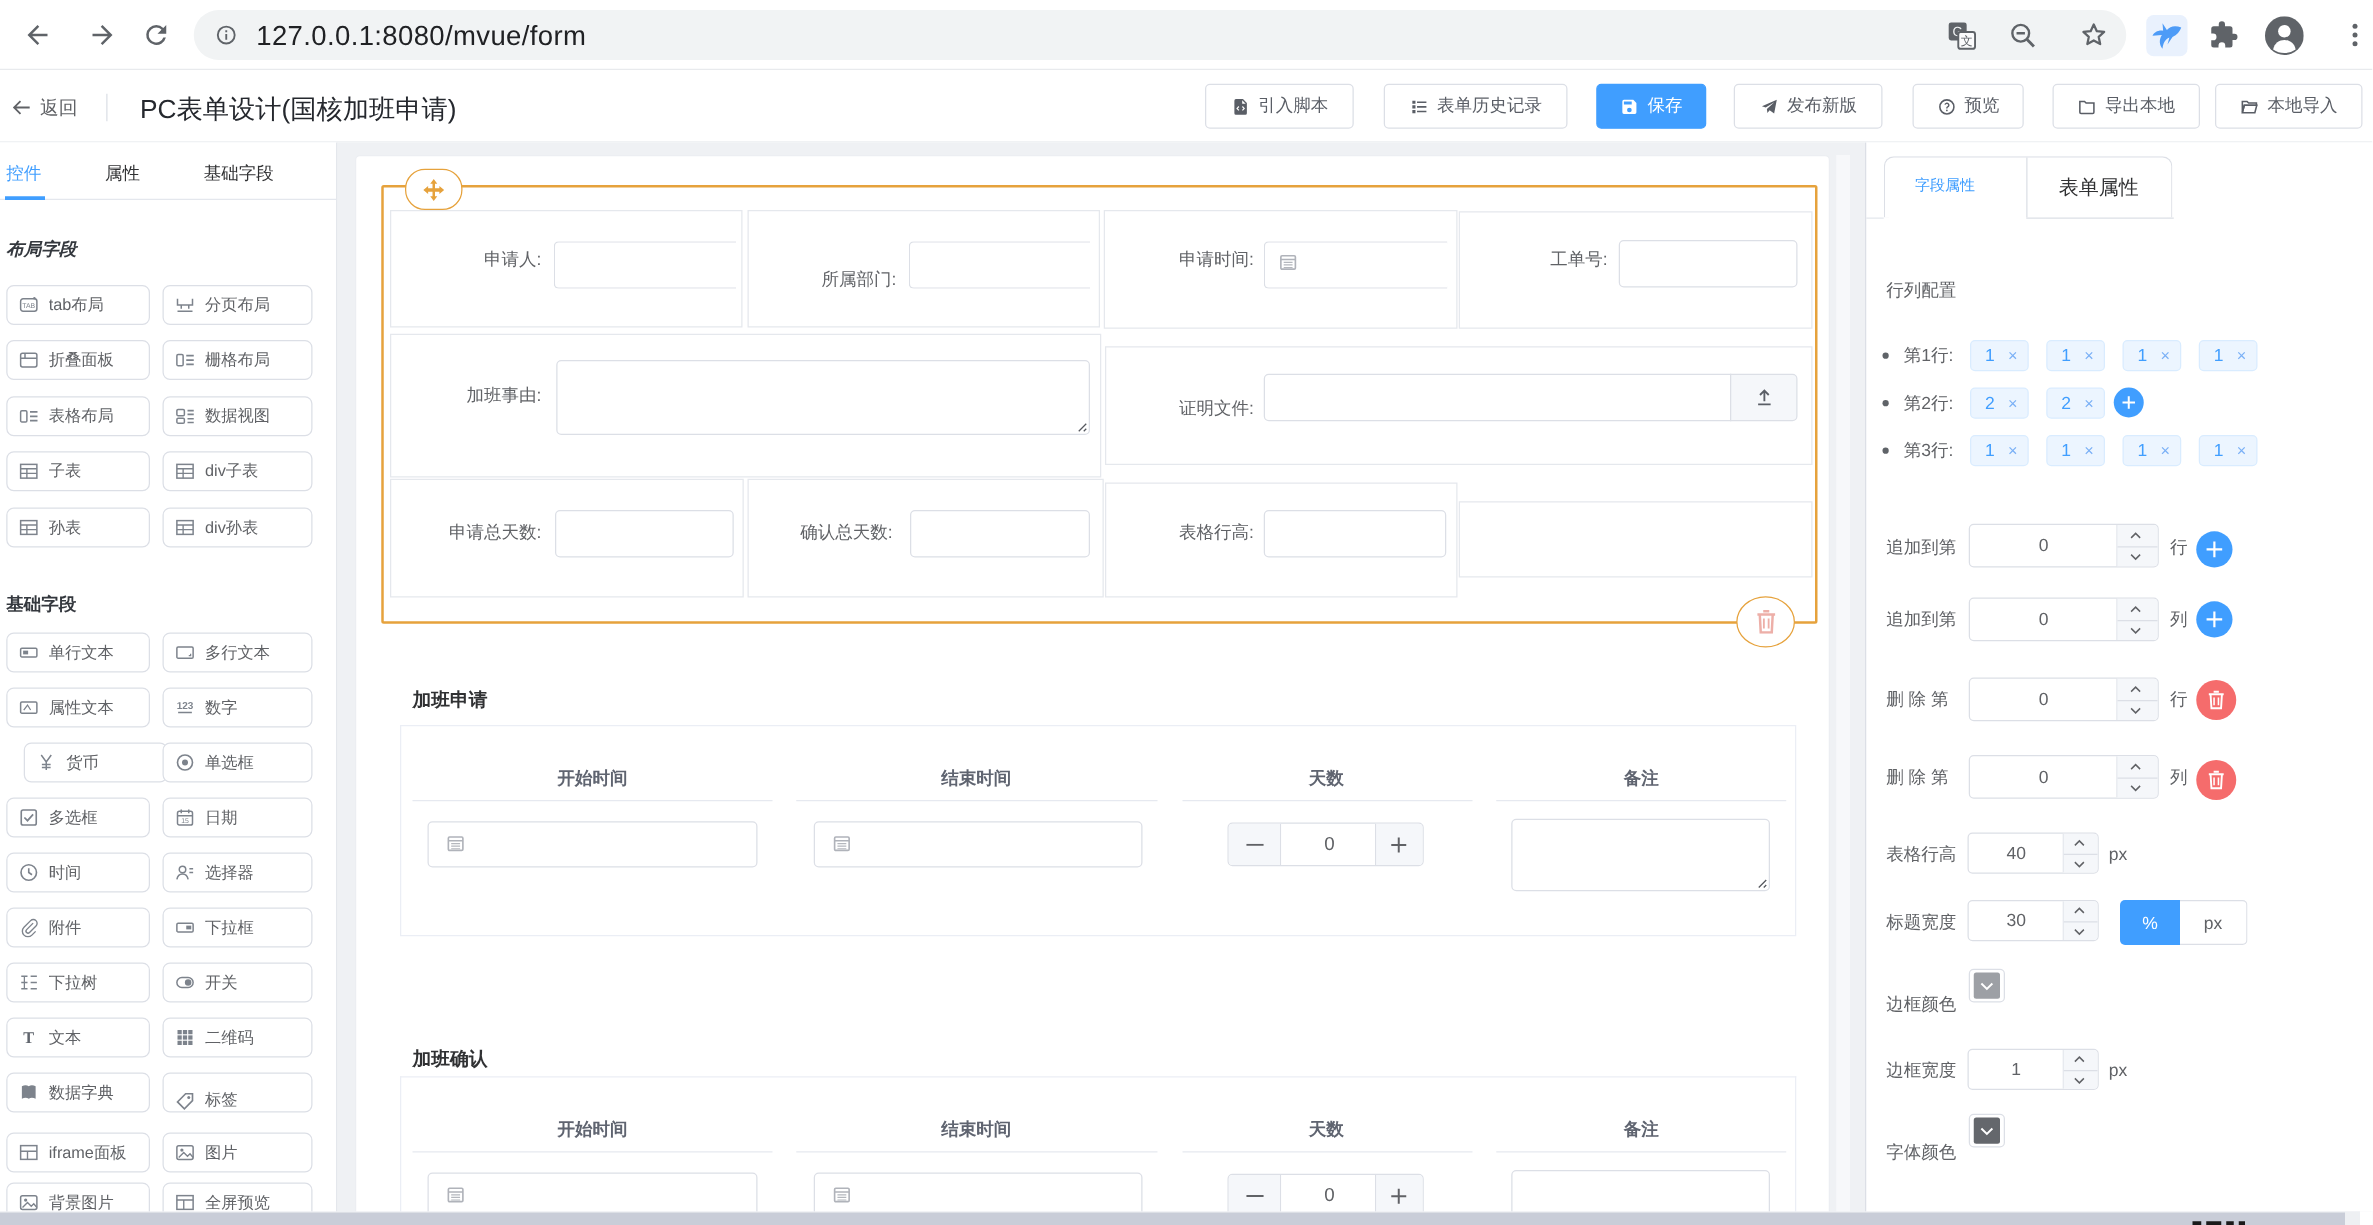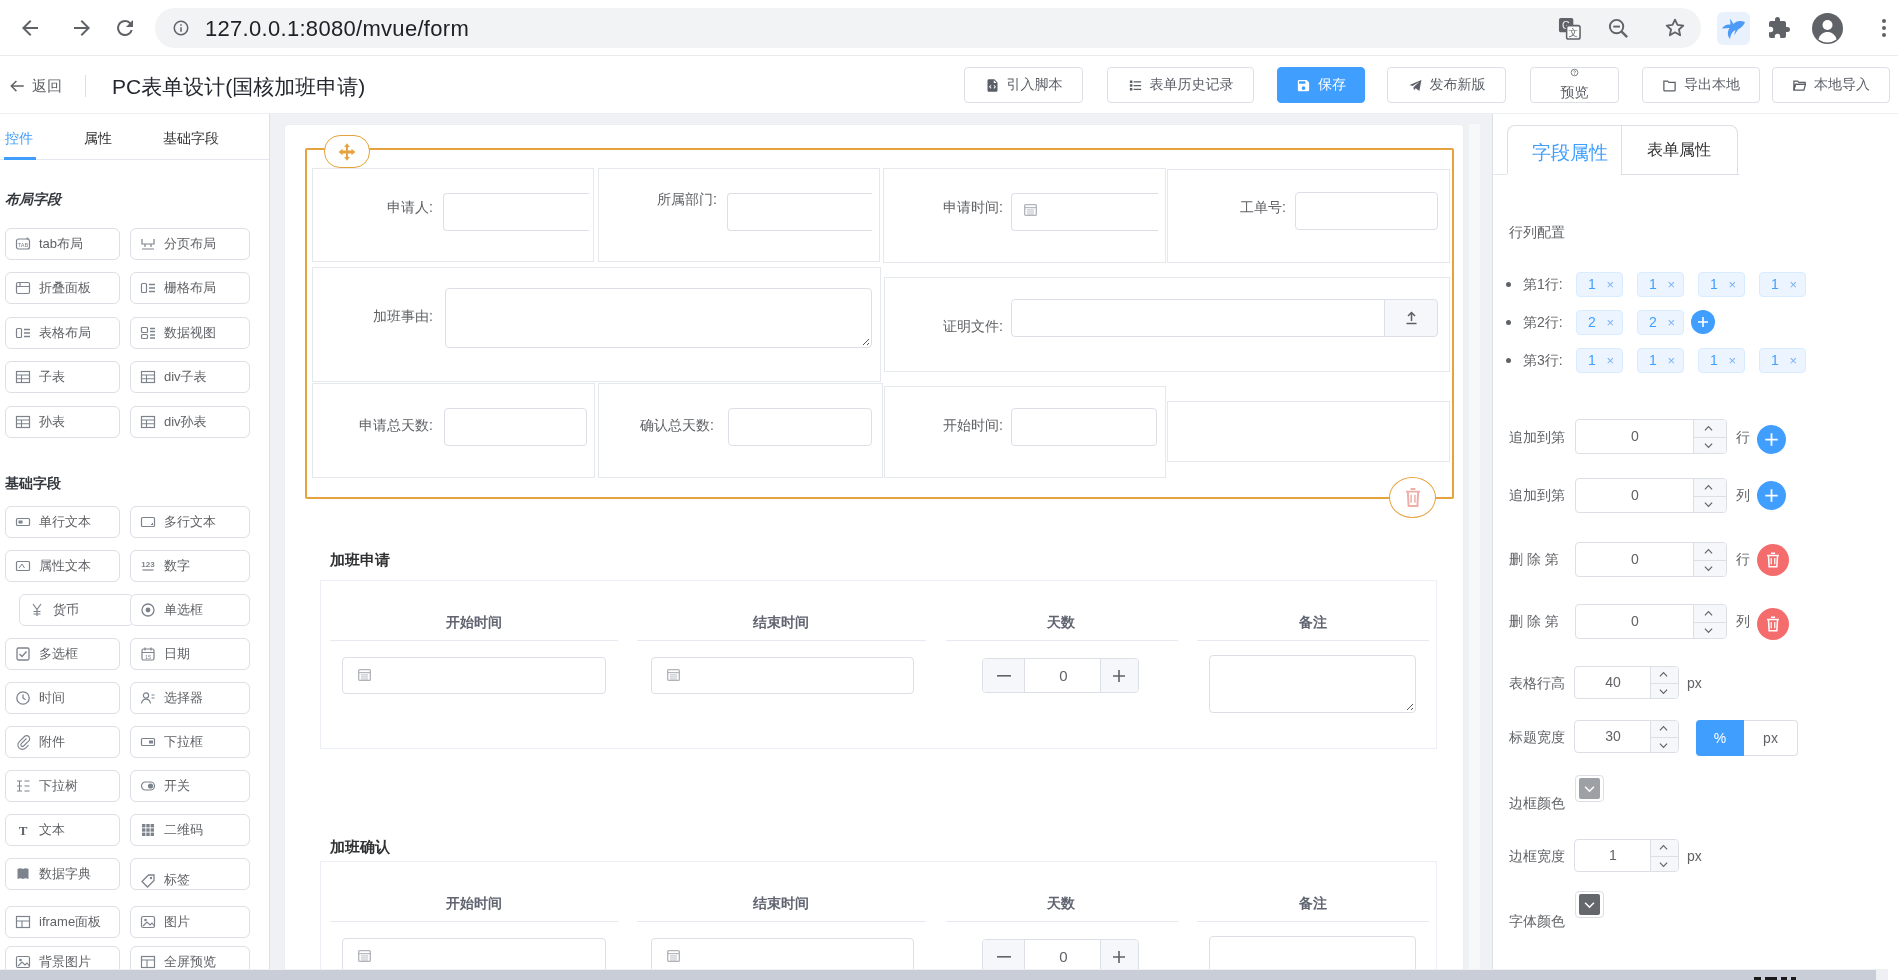--- a/index.html
+++ b/index.html
@@ -144,21 +144,21 @@
         <path d="M17 3H5a2 2 0 0 0-2 2v14a2 2 0 0 0 2 2h14a2 2 0 0 0 2-2V7l-4-4zm-5 16a3 3 0 1 1 0-6 3 3 0 0 1 0 6zM15 9H5V5h10v4z" fill="#fff"></path>
       </svg>
     <span>保存</span>
   </div>
   <div class="hbtn" style="left:1387px;width:119px;">
     <svg width="15" height="15" viewBox="0 0 24 24">
         <path d="M2.5 11.2 21.5 3l-3.4 17.6-5.8-4.2-2.8 3.3-.7-5 9.5-8.6-11 6.8-4.8-1.7z" fill="#5a5e66"></path>
       </svg>
     <span>发布新版</span>
   </div>
-  <div class="hbtn" style="left:1530px;width:89px;flex-direction:column;">
+  <div class="hbtn" style="left:1530px;width:89px;">
     <svg width="15" height="15" viewBox="0 0 24 24">
         <circle cx="12" cy="12" r="9" fill="none" stroke="#5a5e66" stroke-width="2"></circle>
         <path d="M9.6 9.2a2.5 2.5 0 1 1 3.4 2.9c-.7.3-1 .7-1 1.4v.7" fill="none" stroke="#5a5e66" stroke-width="1.8"></path>
         <circle cx="12" cy="16.6" r="1.1" fill="#5a5e66"></circle>
       </svg>
     <span>预览</span>
   </div>
   <div class="hbtn" style="left:1642px;width:118px;">
     <svg width="15" height="15" viewBox="0 0 24 24">
         <path d="M3 5h6l2 2h10v12a1.5 1.5 0 0 1-1.5 1.5h-15A1.5 1.5 0 0 1 3 19V5z" fill="none" stroke="#5a5e66" stroke-width="2"></path>
@@ -331,21 +331,21 @@
     <div class="cell" style="left:897px;top:55px;width:283px;height:94px;"></div>
     <div class="cell" style="left:42px;top:153px;width:569px;height:115px;"></div>
     <div class="cell" style="left:614px;top:163px;width:566px;height:95px;"></div>
     <div class="cell" style="left:42px;top:269px;width:283px;height:95px;"></div>
     <div class="cell" style="left:328px;top:269px;width:285px;height:95px;"></div>
     <div class="cell" style="left:614px;top:272px;width:282px;height:92px;"></div>
     <div class="cell" style="left:897px;top:287px;width:283px;height:61px;"></div>
 
     <div class="flabel" style="left:13px;width:150px;top:85px;">申请人:</div>
     <div class="inp noright" style="left:173px;top:79px;width:146px;height:38px;"></div>
-    <div class="flabel" style="left:297px;width:150px;top:77px;">所属部门:</div>
+    <div class="flabel" style="left:297px;width:150px;top:101px;">所属部门:</div>
     <div class="inp noright" style="left:457px;top:79px;width:145px;height:38px;"></div>
     <div class="flabel" style="left:583px;width:150px;top:85px;">申请时间:</div>
     <div class="inp noright" style="left:741px;top:79px;width:147px;height:38px;"></div>
     <svg class="abs" style="left:753px;top:88px" width="15" height="15" viewBox="0 0 16 16">
         <rect x="1.8" y="2.8" width="12.4" height="11.4" rx="1" fill="none" stroke="#b0b3ba" stroke-width="1.4"></rect>
         <path d="M1.8 6h12.4" stroke="#b0b3ba" stroke-width="1.2"></path>
         <path d="M4.2 8.4h7.6M4.2 10.6h7.6M4.2 12.8h7.6" stroke="#b4b7bd" stroke-width="1"></path>
       </svg>
     <div class="flabel" style="left:866px;width:150px;top:85px;">工单号:</div>
     <div class="inp" style="left:1025px;top:78px;width:143px;height:38px;"></div>
@@ -360,21 +360,21 @@
     <div class="abs" style="left:1114px;top:185px;width:54px;height:38px;background:#f5f7fa;border:1px solid #dcdfe6;border-radius:0 4px 4px 0;"></div>
     <svg class="abs" style="left:1133px;top:195px" width="17" height="17" viewBox="0 0 17 17">
         <path d="M8.5 12V3.6M5 7l3.5-3.5L12 7" fill="none" stroke="#5a5e66" stroke-width="1.5"></path>
         <path d="M3.5 14.5h10" stroke="#5a5e66" stroke-width="1.5"></path>
       </svg>
 
     <div class="flabel" style="left:13px;width:150px;top:303px;">申请总天数:</div>
     <div class="inp" style="left:174px;top:294px;width:143px;height:38px;"></div>
     <div class="flabel" style="left:294px;width:150px;top:303px;">确认总天数:</div>
     <div class="inp" style="left:458px;top:294px;width:144px;height:38px;"></div>
-    <div class="flabel" style="left:583px;width:150px;top:303px;">开始时间:</div>
+    <div class="flabel" style="left:583px;width:150px;top:303px;">表格行高:</div>
     <div class="inp" style="left:741px;top:294px;width:146px;height:38px;"></div>
 
     <div class="abs" style="left:35px;top:34px;width:1149px;height:351px;border:2px solid #e6a23c;border-radius:2px;"></div>
 
     <div class="abs" style="left:54px;top:21px;width:46px;height:33px;background:#fff;border:1px solid #e6a23c;border-radius:16px;"></div>
     <svg class="abs" style="left:67px;top:28px" width="20" height="20" viewBox="0 0 24 24">
         <path d="M12 1.5l3.4 4.6h-2.2v4.2h4.2V8.1l4.6 3.9-4.6 3.9v-2.2h-4.2v4.2h2.2L12 22.5l-3.4-4.6h2.2v-4.2H6.6v2.2L2 12l4.6-3.9v2.2h4.2V6.1H8.6L12 1.5z" fill="#e6a23c"></path>
       </svg>
 
     <div class="abs" style="left:1119px;top:363px;width:47px;height:41px;background:#fff;border:1px solid #e6a23c;border-radius:50%;"></div>
@@ -458,21 +458,21 @@
 
     <div class="abs" style="left:1199px;top:10px;width:11px;height:846px;background:#f7f8fa;"></div>
   </div>
 
   <div id="rpanel" class="abs">
 
     <div class="abs" style="left:14px;top:11px;width:231px;height:49px;border:1px solid #dcdfe6;border-bottom:none;border-radius:8px 8px 0 0;"></div>
     <div class="abs" style="left:128px;top:12px;width:1px;height:48px;background:#dcdfe6;"></div>
     <div class="abs" style="left:128px;top:60px;width:118px;height:1px;background:#dcdfe6;"></div>
     <div class="abs" style="left:0;top:60px;width:14px;height:1px;background:#e4e7ed;"></div>
-    <div class="abs ctext" style="left:39px;top:26px;font-size:19px;color:#409eff;">字段属性</div>
+    <div class="abs ctext" style="left:39px;top:26px;font-size:12px;color:#409eff;">字段属性</div>
     <div class="abs ctext" style="left:154px;top:26px;font-size:16px;color:#303133;">表单属性</div>
 
     <div class="rlabel" style="left:16px;top:110px;">行列配置</div>
 
     <div class="abs" style="left:13px;top:168px;width:5px;height:5px;border-radius:50%;background:#5f6368;"></div>
     <div class="rlabel" style="left:30px;top:162px;">第1行:</div>
     <div class="tag" style="left:83px;top:158px;">
         <span class="n">1</span>
         <span class="x">×</span>
       </div>

